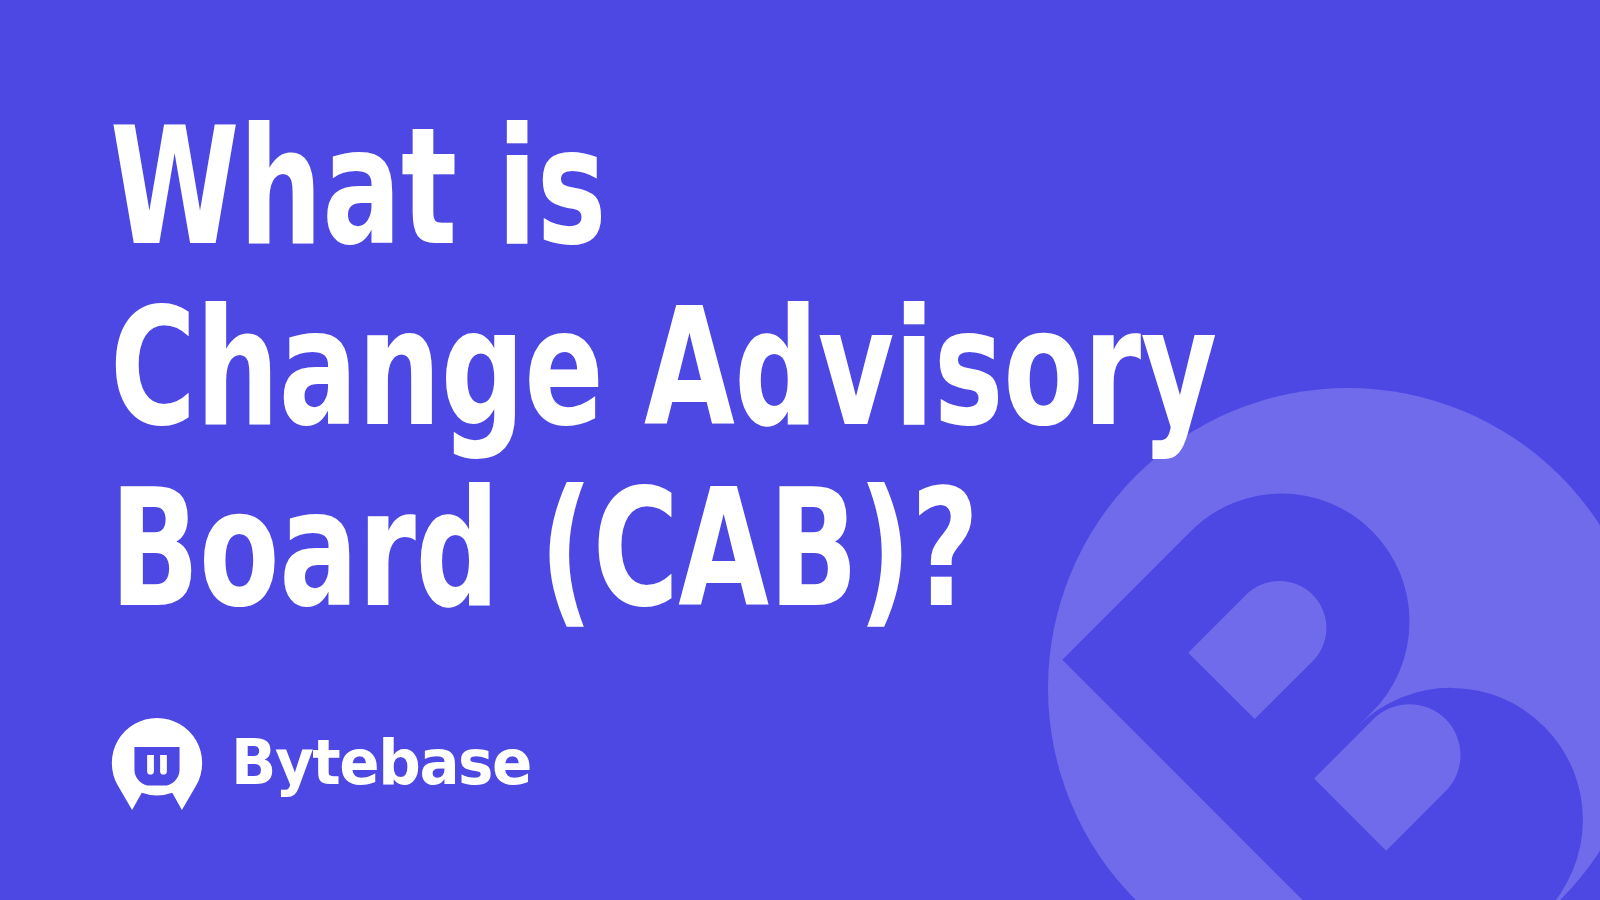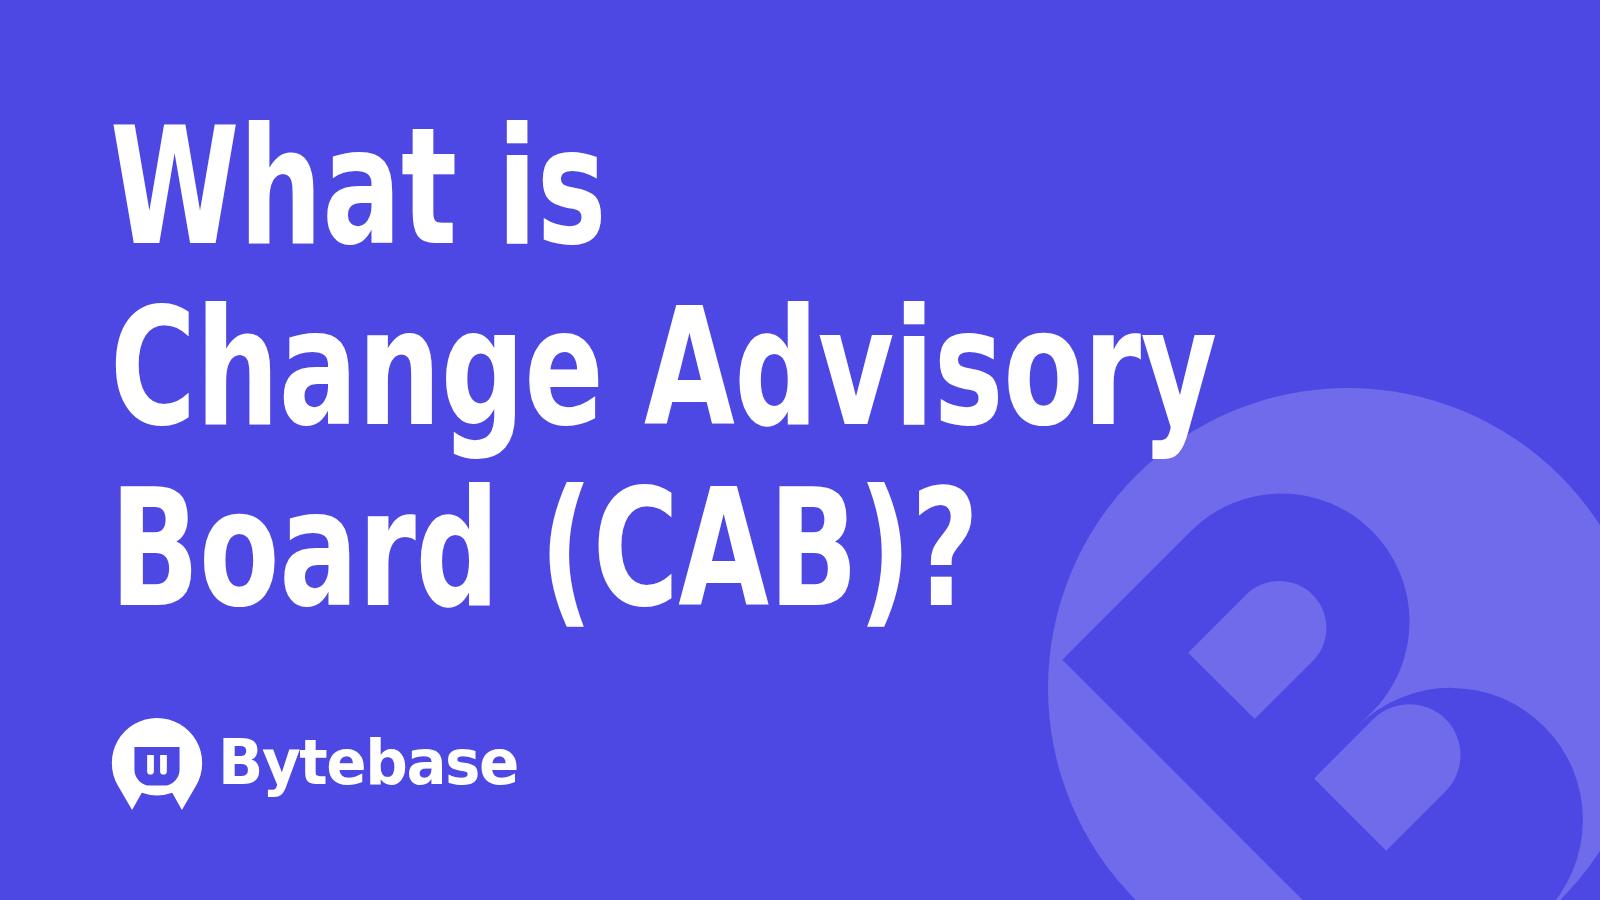--- a/index.html
+++ b/index.html
@@ -61,21 +61,21 @@
   }
 
   
   #brand {
     position:absolute;
     left:110px;
     top:716px;
     z-index:2;
     display:flex;
     align-items:center;
-    gap:14px;
+    gap:27px;
   }
 
   #brand-mark { display:block; width:94px; height:94px; flex:0 0 auto; }
 
   #brand-word {
     color:#ffffff;
     font-family:"DejaVu Sans","Liberation Sans", sans-serif;
     font-weight:bold;
     font-size:62px;
     line-height:62px;

